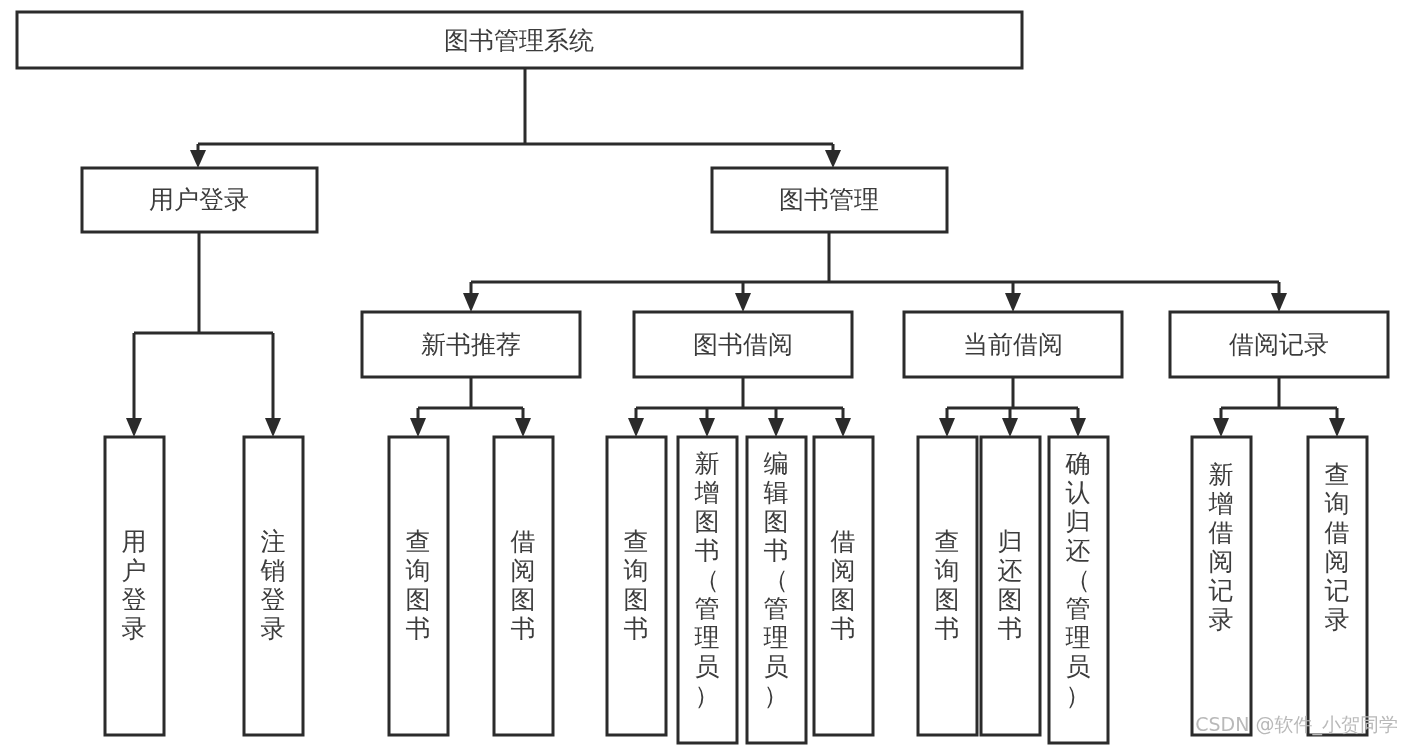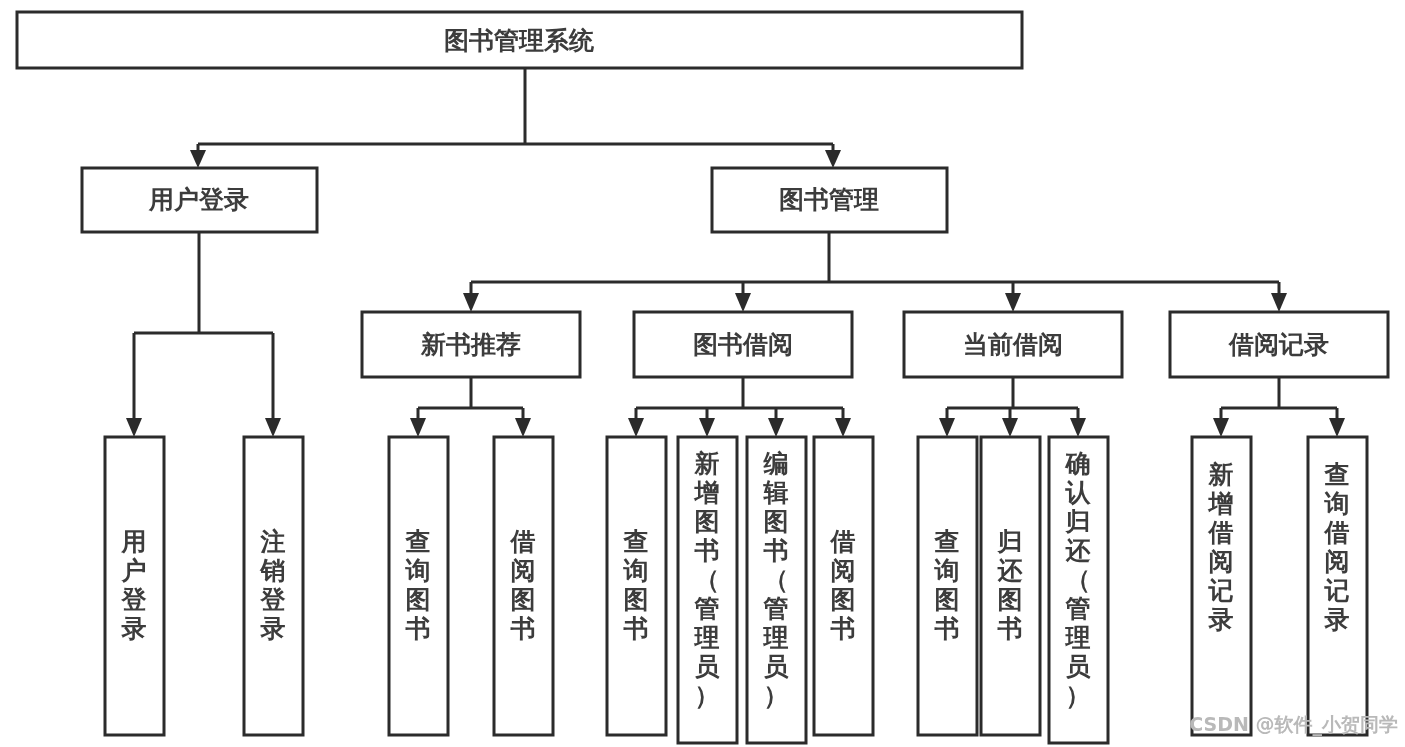--- a/index.html
+++ b/index.html
@@ -10,21 +10,20 @@
   }
   body {
     font-family: "DejaVu Sans", "Liberation Sans", sans-serif;
   }
   #diagram-root {
     position: relative;
     width: 1405px;
     height: 747px;
     background: #ffffff;
     overflow: hidden;
-    font-weight: bold;
   }
   svg.diagram-svg {
     position: absolute;
     top: 0;
     left: 0;
     width: 1405px;
     height: 747px;
   }
   .node-box {
     fill: #ffffff;

